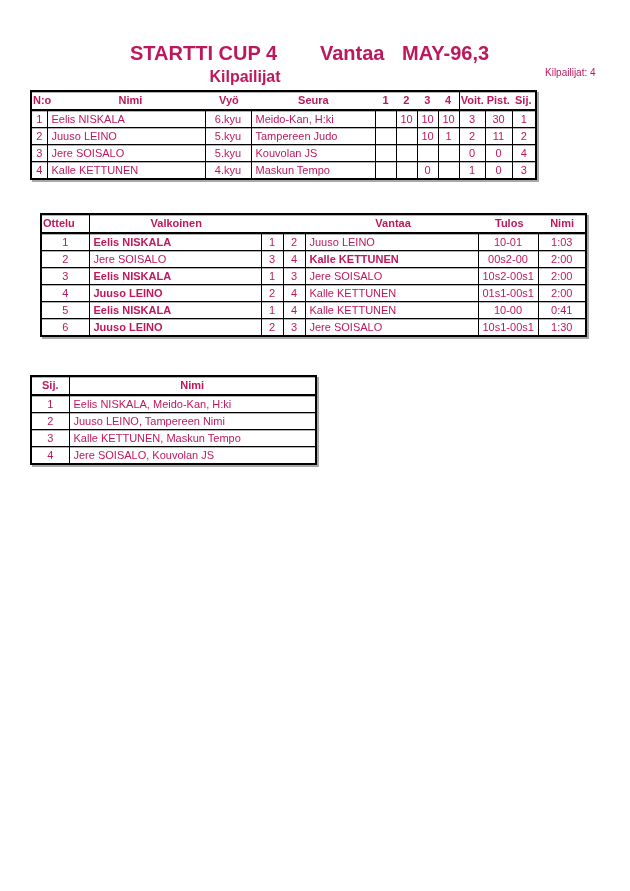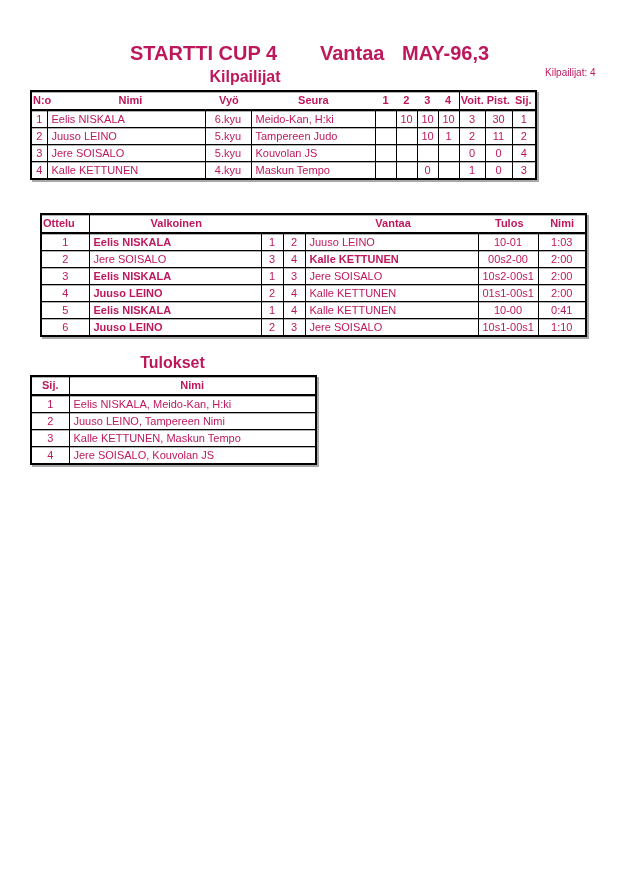--- a/index.html
+++ b/index.html
@@ -223,26 +223,25 @@
         <td class="c">10-00</td>
         <td class="c">0:41</td>
       </tr>
       <tr>
         <td class="c">6</td>
         <td class="l pad-l bold">Juuso LEINO</td>
         <td class="c">2</td>
         <td class="c">3</td>
         <td class="l pad-l">Jere SOISALO</td>
         <td class="c">10s1-00s1</td>
-        <td class="c">1:10</td>
+        <td class="c">1:30</td>
       </tr>
     </tbody>
   </table>
 
-  <div class="section-heading h-tulokset">Tulokset</div>
 
   <table class="grid" id="tbl-tulokset">
     <colgroup>
       <col style="width:38px">
         <col style="width:247px">
     </colgroup>
     <thead>
       <tr>
         <th class="c">Sij.</th>
         <th class="c">Nimi</th>

